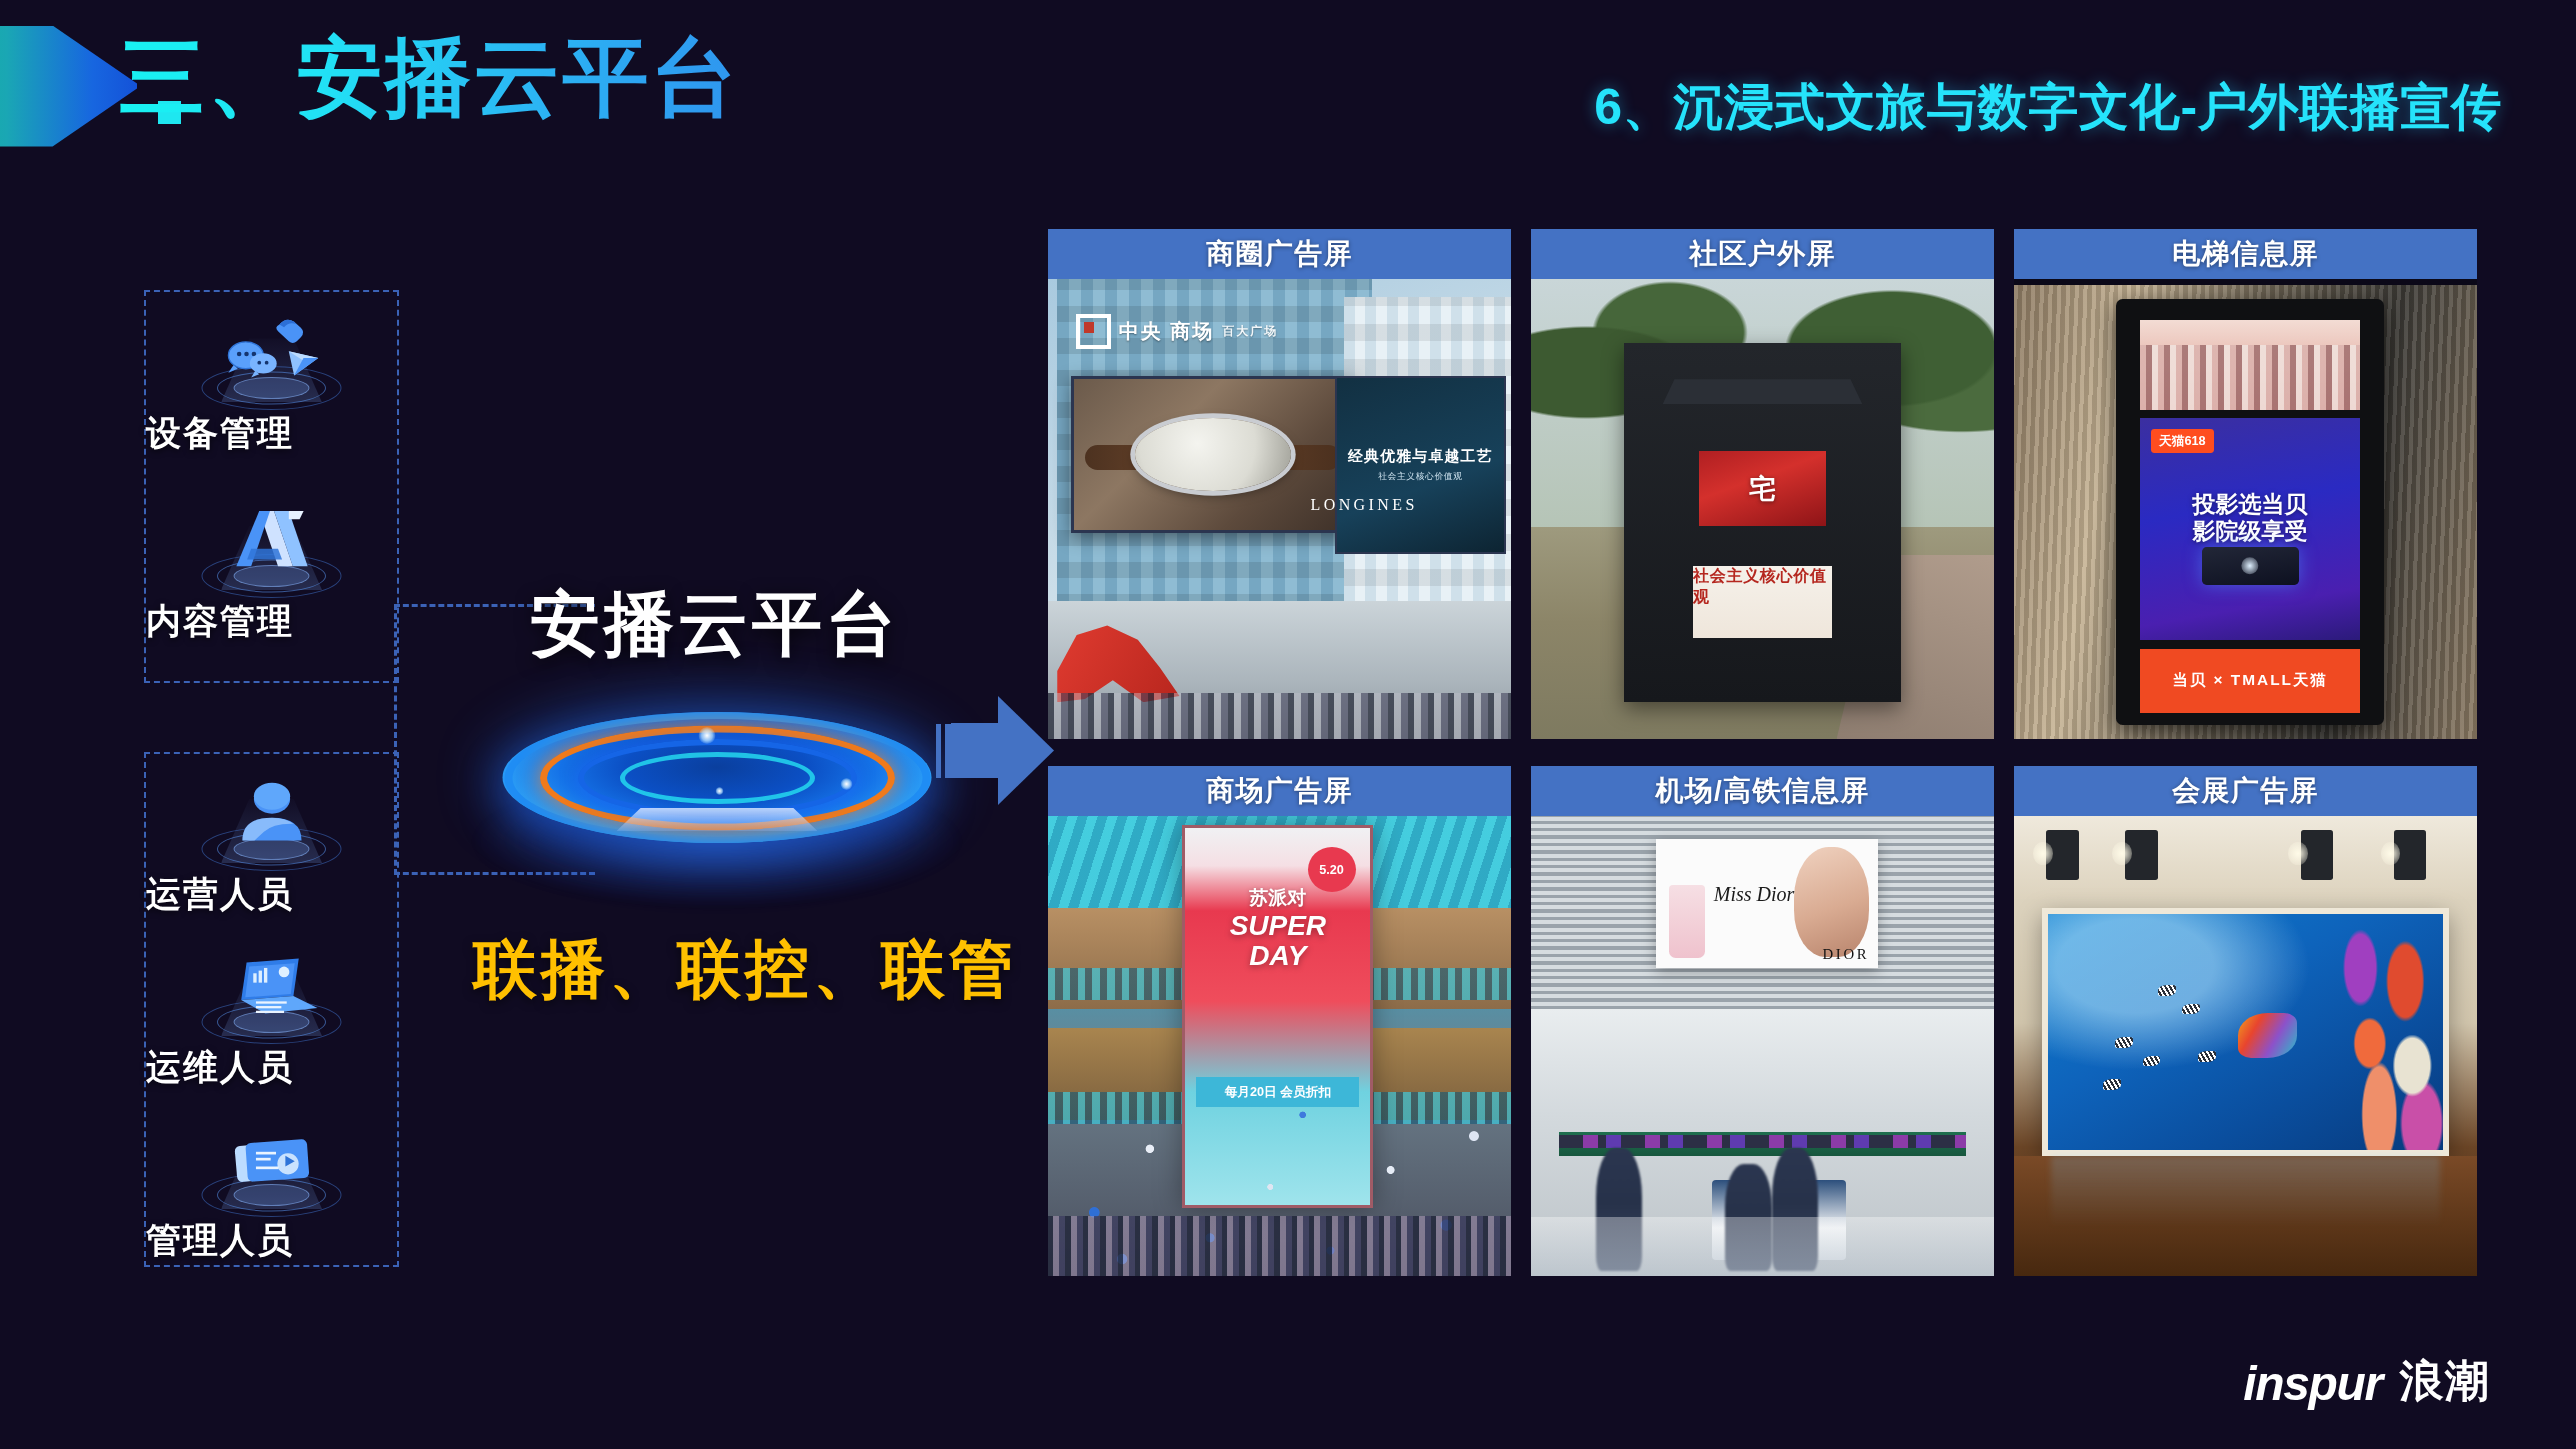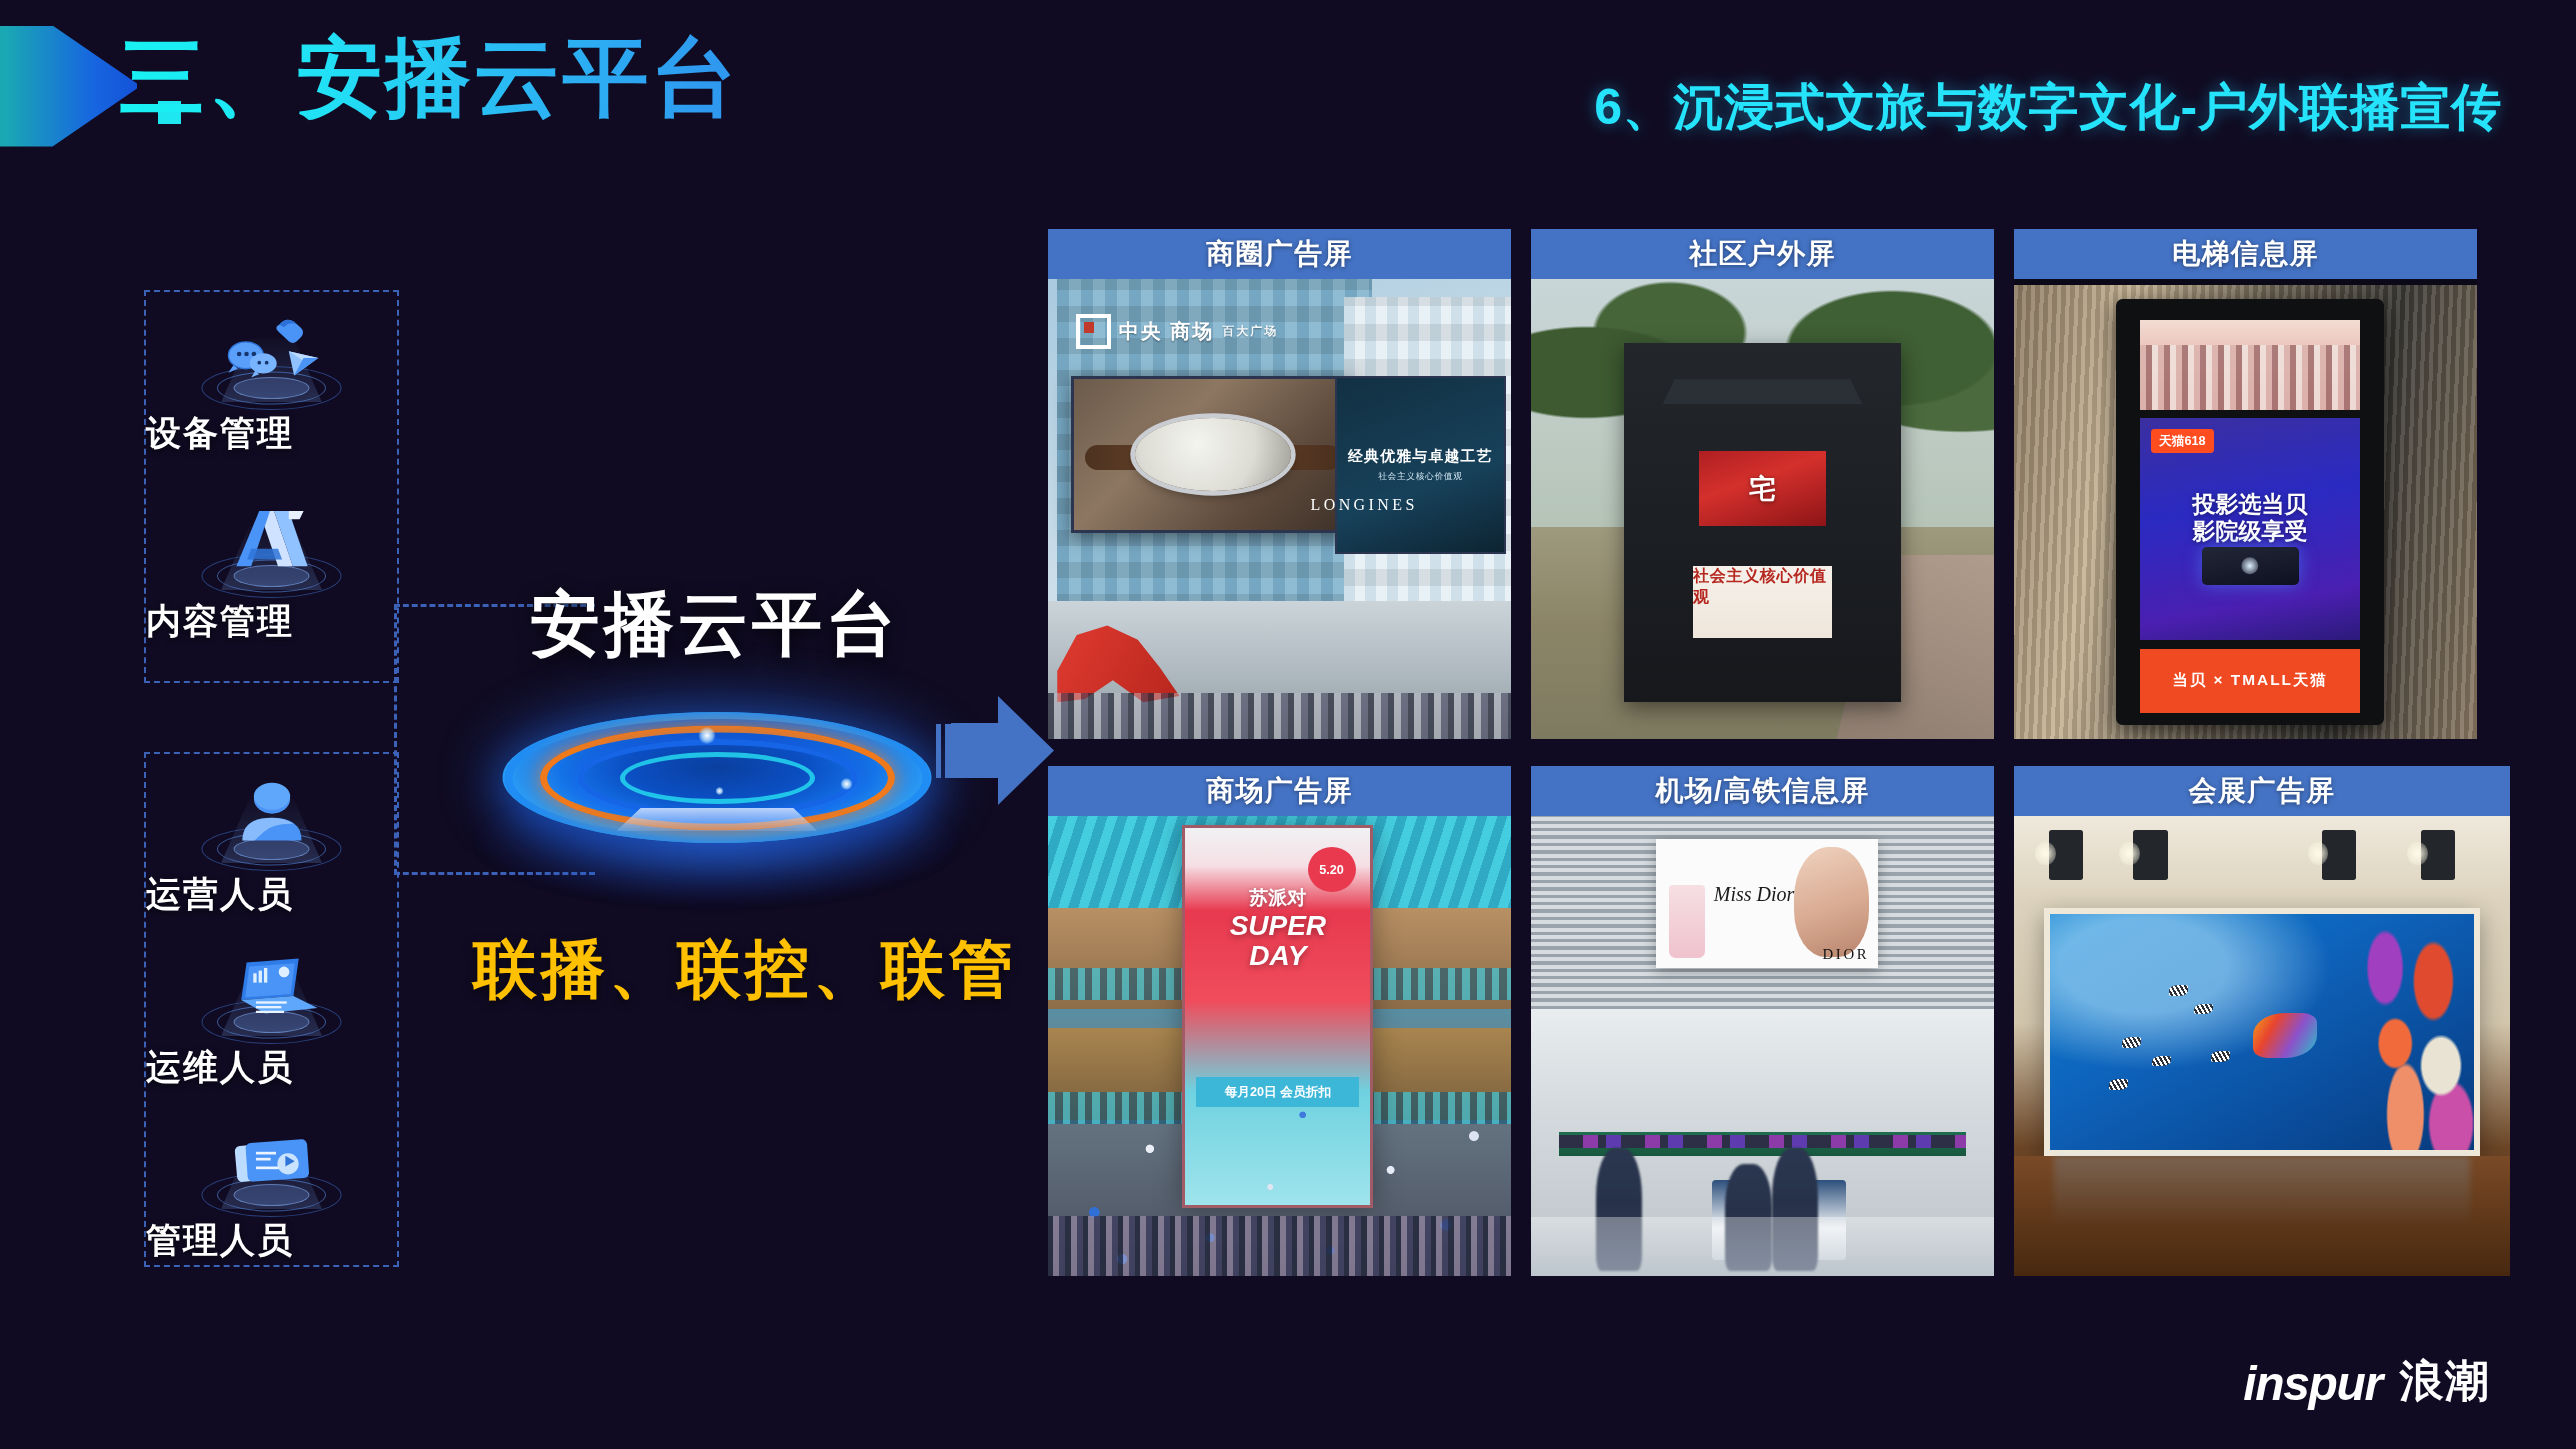--- a/index.html
+++ b/index.html
@@ -762,21 +762,21 @@
           <div class="kiosk1"></div>
           <div class="kiosk2"></div>
           <div class="pax a"></div>
           <div class="pax b"></div>
           <div class="pax c"></div>
           <div class="floorshine"></div>
         </div>
       </div>
     </div>
 
-    <div class="cell" style="left:966px;top:537px;width:463px;height:510px;padding-left:33px;">
+    <div class="cell" style="left:966px;top:537px;width:463px;height:510px;">
       <div class="hdr">
         <span>会展广告屏</span>
       </div>
       <div class="photo p-expo">
         <div class="ceil2"></div>
         <div class="lamp l1"></div>
           <div class="lamp l2"></div>
         <div class="lamp l3"></div>
           <div class="lamp l4"></div>
         <div class="wall">

